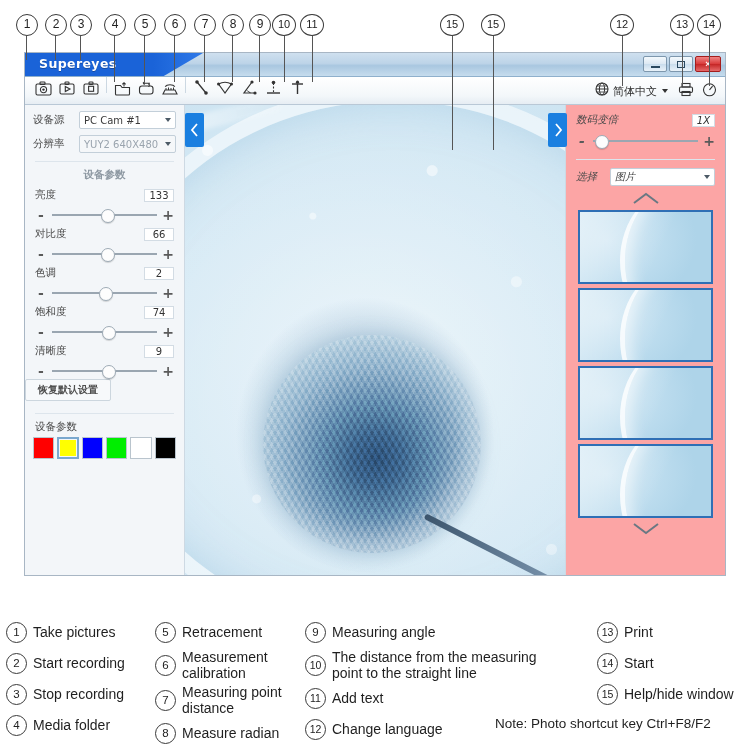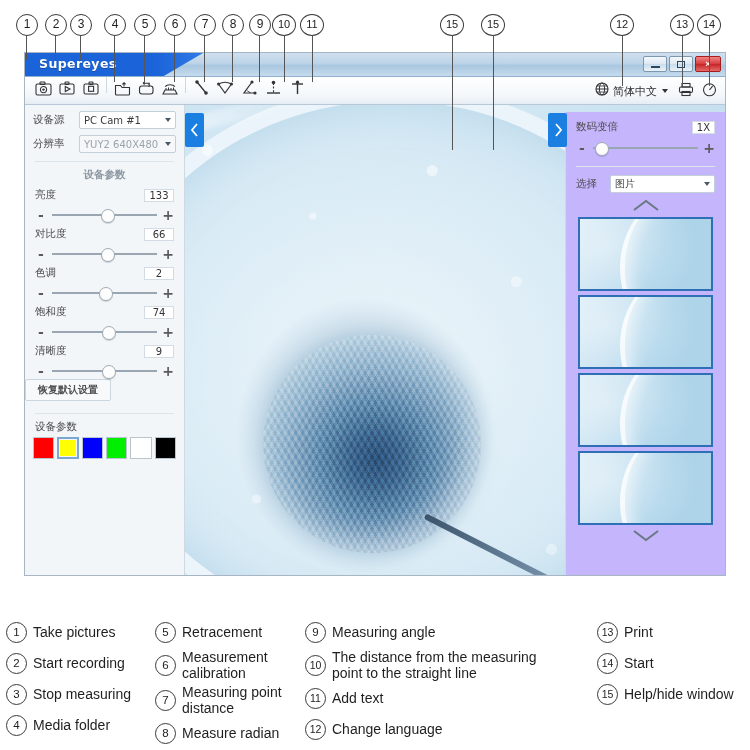--- a/index.html
+++ b/index.html
@@ -369,26 +369,27 @@
     width: 22px; height: 22px;
     border: 1px solid #b9c4cd;
     box-sizing: border-box;
   }
   .swatch.sel { border: 2px solid #7aa8cf; padding: 1px; }
   .swatch.sel .inner { width:100%; height:100%; }
 
   
   .right-panel {
     position: absolute;
-    right: 0; top: 7px;
+    right: 0; top: 0;
     width: 160px; height: 505px;
-    background: #c4b5fd;
+    background: #fca5a5;
     border-left: 1px solid #cdd9e3;
     box-sizing: border-box;
     z-index: 20;
+    font-style: italic;
   }
   .zoom-head {
     display:flex; align-items:center; justify-content:space-between;
     padding: 8px 10px 0 10px;
   }
   .zoom-val {
     font-size: 10px; color:#333;
     background:#fff; border:1px solid #d3dce4;
     padding: 0 4px;
     font-family: "DejaVu Sans", sans-serif;
@@ -837,21 +838,21 @@
     <div class="leg-item">
       <span class="leg-num">1</span>
       <span class="leg-text">Take pictures</span>
     </div>
     <div class="leg-item">
       <span class="leg-num">2</span>
       <span class="leg-text">Start recording</span>
     </div>
     <div class="leg-item">
       <span class="leg-num">3</span>
-      <span class="leg-text">Stop measuring</span>
+      <span class="leg-text">Stop recording</span>
     </div>
     <div class="leg-item">
       <span class="leg-num">4</span>
       <span class="leg-text">Media folder</span>
     </div>
   </div>
 
   <div class="legend-col" style="left:155px; width:150px;">
     <div class="leg-item">
       <span class="leg-num">5</span>
@@ -898,13 +899,14 @@
     <div class="leg-item">
       <span class="leg-num w">14</span>
       <span class="leg-text">Start</span>
     </div>
     <div class="leg-item">
       <span class="leg-num w">15</span>
       <span class="leg-text">Help/hide window</span>
     </div>
   </div>
 
+  <div class="legend-note" style="left:495px; top:104px;">Note: Photo shortcut key Ctrl+F8/F2</div>
 </div>
 
 </body></html>

